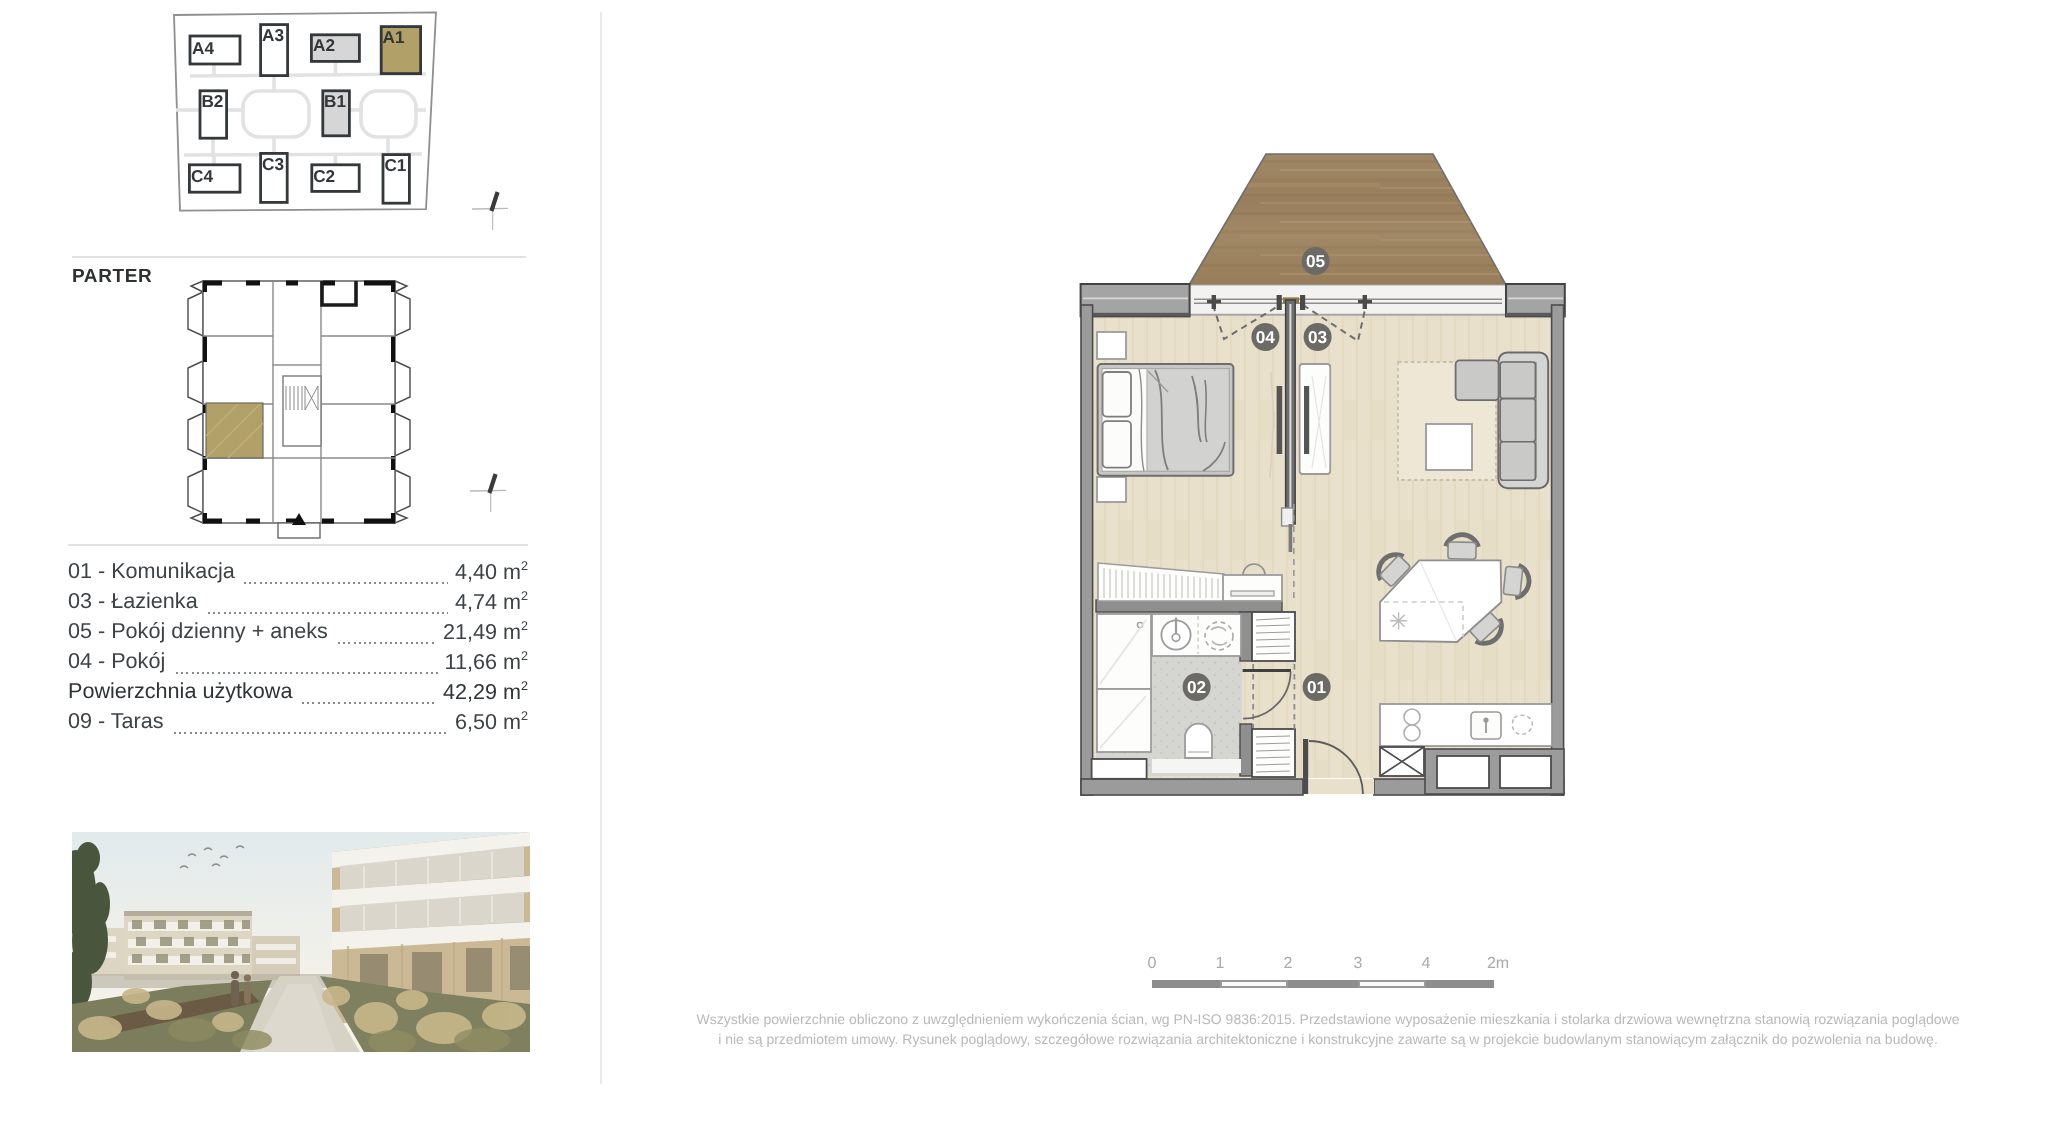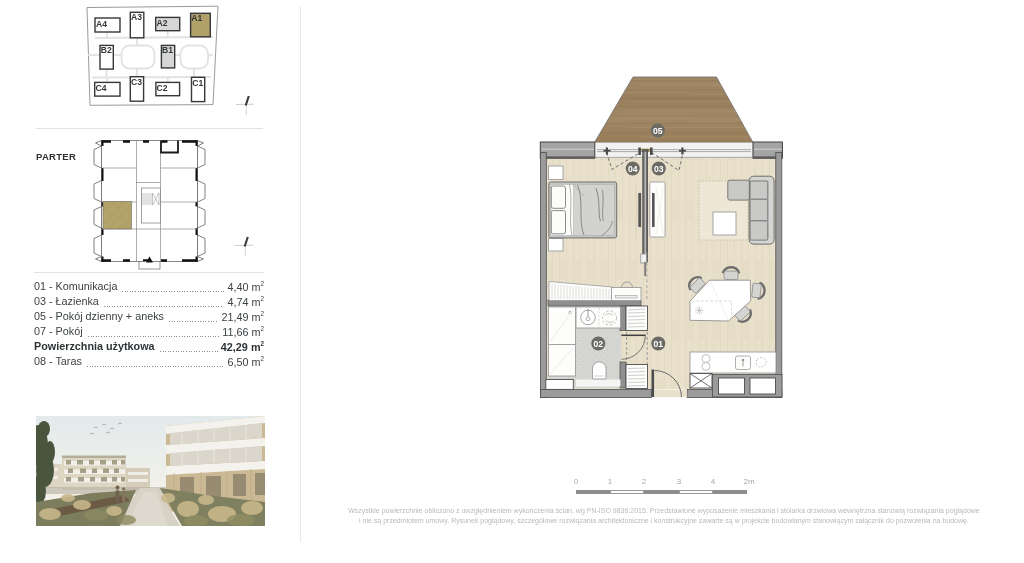--- a/index.html
+++ b/index.html
@@ -1,24 +1,24 @@
 <!DOCTYPE html>
 <html><head>
 <meta charset="utf-8">
 <style>
 html,body{margin:0;padding:0;background:#fff;}
 body{width:1024px;height:563px;position:relative;font-family:"Liberation Sans",sans-serif;overflow:hidden;}
 .abs{position:absolute;}
 .sep{position:absolute;height:1px;background:#e2e2e2;}
 #vline{position:absolute;left:300px;top:6px;width:1px;height:536px;background:#e9e9e9;}
-#parter{position:absolute;left:36px;top:132.5px;font-size:9.5px;font-weight:bold;letter-spacing:0.3px;color:#2e3132;margin-top:18px;}
+#parter{position:absolute;left:36px;top:132.5px;font-size:9.5px;font-weight:bold;letter-spacing:0.3px;color:#2e3132;}
 #list{position:absolute;left:34px;top:279.5px;width:230px;font-size:10.8px;color:#3d4245;}
 #list .row{display:flex;align-items:baseline;height:15px;white-space:nowrap;}
 #list .lead{flex:1;margin:0 3px 0 5px;align-self:flex-end;height:4px;background-image:repeating-linear-gradient(to right,#848c91 0 1px,transparent 1px 2.6px);background-size:auto 1.1px;background-repeat:repeat-x;background-position:0 0;}
-#list .b{font-weight:bold;color:#2e3336;}
+#list .b{font-weight:normal;color:#2e3336;}
 sup{font-size:6.3px;}
 #scalenums{position:absolute;left:0;top:477px;width:1024px;height:10px;font-size:8px;color:#a9a9a9;}
 #scalenums span{position:absolute;transform:translateX(-50%);}
 #scalebar{position:absolute;left:575.5px;top:489.5px;width:172px;height:4px;display:flex;border:0;}
 #scalebar i{display:block;height:4px;width:34.4px;}
 #scalebar .d{background:#8d8d8d;}
 #scalebar .l{background:#fbfbfb;border:1px solid #9a9a9a;height:2px;width:32.4px;}
 #disc{position:absolute;left:314px;top:505.5px;width:700px;text-align:center;font-size:7px;line-height:10.6px;color:#b9b9b9;}
 </style>
 </head>
@@ -41,31 +41,31 @@
       <span>03 - Łazienka</span>
       <span class="lead"></span>
       <span>4,74 m<sup>2</sup></span>
     </div>
   <div class="row">
       <span>05 - Pokój dzienny + aneks</span>
       <span class="lead"></span>
       <span>21,49 m<sup>2</sup></span>
     </div>
   <div class="row">
-      <span>07 - Pokój</span>
+      <span>04 - Pokój</span>
       <span class="lead"></span>
       <span>11,66 m<sup>2</sup></span>
     </div>
   <div class="row b">
       <span>Powierzchnia użytkowa</span>
       <span class="lead"></span>
       <span>42,29 m<sup>2</sup></span>
     </div>
   <div class="row">
-      <span>08 - Taras</span>
+      <span>09 - Taras</span>
       <span class="lead"></span>
       <span>6,50 m<sup>2</sup></span>
     </div>
 </div>
 
 <div id="scalenums">
   <span style="left:576px;">0</span>
   <span style="left:610px;">1</span>
   <span style="left:644px;">2</span>
   <span style="left:679px;">3</span>

